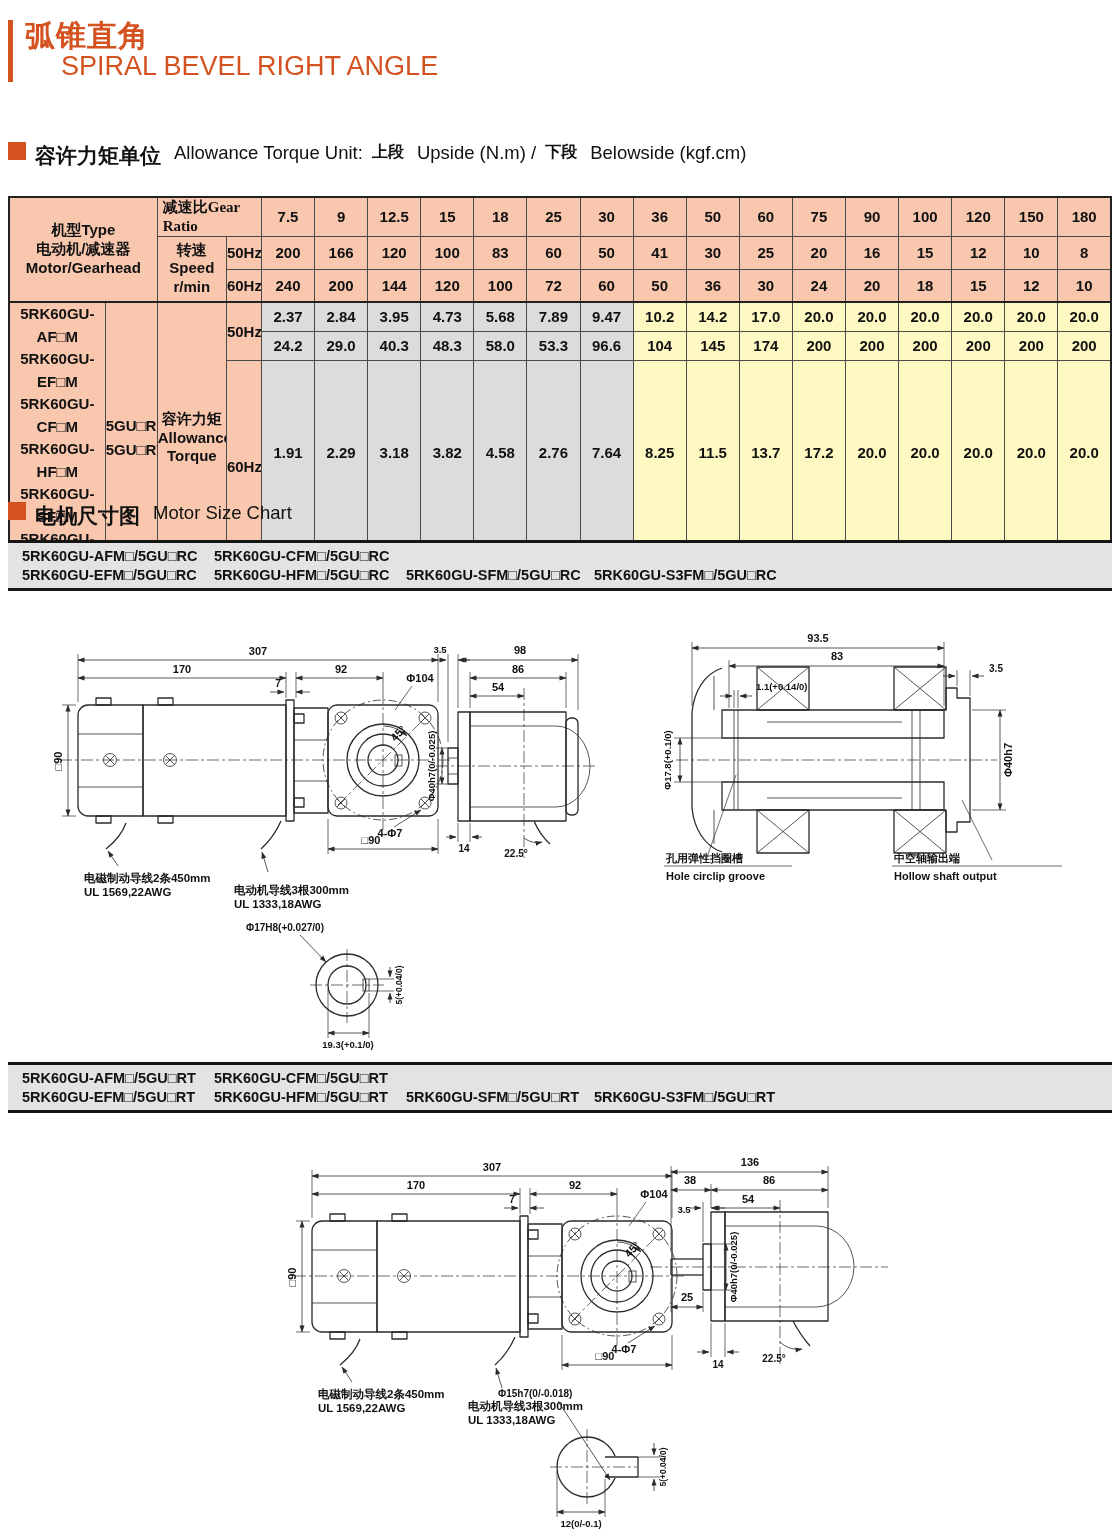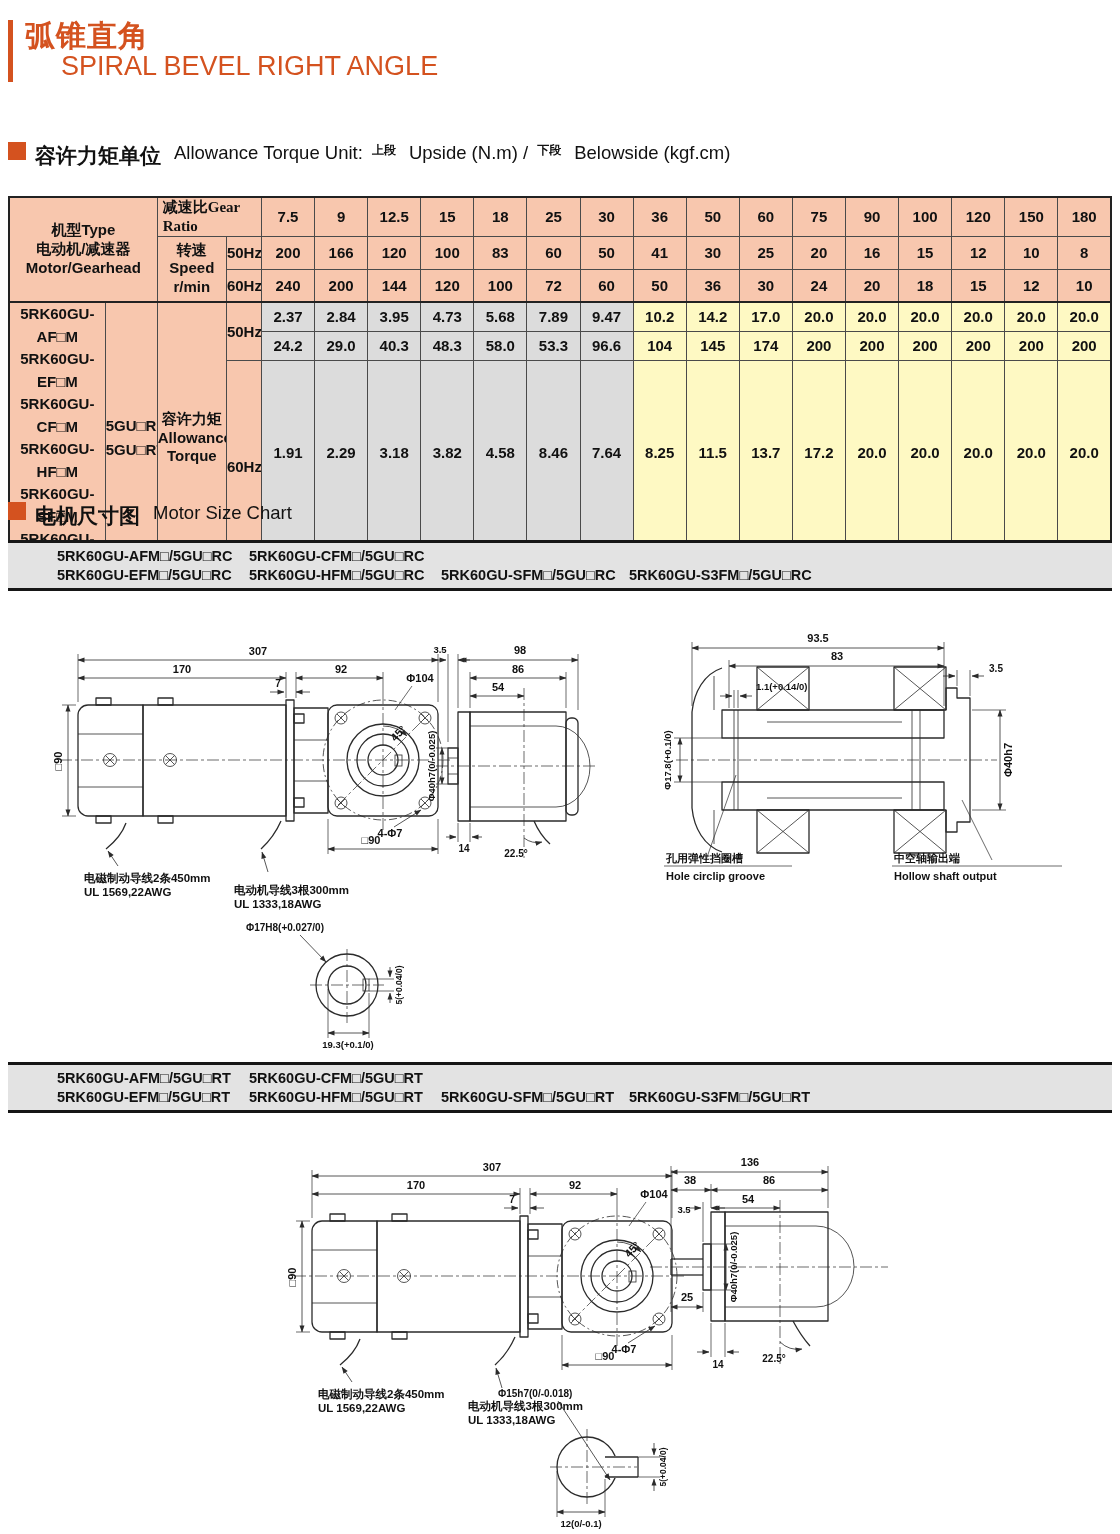--- a/index.html
+++ b/index.html
@@ -19,21 +19,21 @@
   
   .title-block{left:8px;top:20px;border-left:5px solid var(--orange);padding-left:12px;}
   .title-zh{font-size:30px;font-weight:bold;color:var(--orange);line-height:1.08;letter-spacing:1px;}
   .title-en{font-size:27px;font-weight:normal;color:var(--orange);line-height:1.1;margin-left:36px;}
 
   
   .sec-head{display:flex;align-items:flex-start;gap:9px;}
   .sec-sq{width:18px;height:18px;background:var(--orange);flex:0 0 auto;}
   .sec-zh{font-size:21px;font-weight:bold;}
   .sec-en{font-size:18.5px;font-weight:normal;margin-left:4px;}
-  .sec-b{font-weight:bold;font-size:12px;font-family:Liberation Mono, monospace;}
+  .sec-b{font-weight:bold;font-size:16px;font-family:Liberation Mono, monospace;}
 
   
   table.torque{border-collapse:collapse;table-layout:fixed;width:1104px;border:2px solid #222;}
   table.torque td{
     border:1px solid #4a4a4a;text-align:center;vertical-align:middle;
     font-size:15px;font-weight:bold;padding:0;overflow:hidden;
   }
   td.pink{background:var(--salmon);}
   td.gray{background:var(--graycell);}
   td.white{background:#fef9c3;}
@@ -44,21 +44,21 @@
   tr.hdr{height:33px;}
   tr.bdy{height:29px;}
   tr.tbody-start td{border-top:2px solid #222;}
 
   
   .model-bar{
     left:8px;width:1104px;box-sizing:border-box;background:var(--barbg);
     border-top:3px solid #161616;border-bottom:3px solid #161616;
     padding:4px 0 4px 14px;
   }
-  .model-grid{display:grid;grid-template-columns:192px 192px 188px 1fr;row-gap:1px;margin-left:35px;}
+  .model-grid{display:grid;grid-template-columns:192px 192px 188px 1fr;row-gap:1px;}
   .model-grid span{font-size:14.5px;font-weight:bold;white-space:nowrap;line-height:1.25;}
 
   
   svg text{font-family:"Liberation Sans", sans-serif;font-size:11px;fill:#111;font-weight:bold;}
   .ln{fill:none;stroke:var(--line);stroke-width:1.3;stroke-linejoin:round;}
   .tn{fill:none;stroke:var(--line);stroke-width:0.8;}
   .dim{fill:none;stroke:var(--line);stroke-width:0.8;}
   .ext{fill:none;stroke:var(--line);stroke-width:0.7;}
   .cl{fill:none;stroke:var(--line);stroke-width:0.7;stroke-dasharray:12 3 3 3;}
   .dash{fill:none;stroke:var(--line);stroke-width:0.8;stroke-dasharray:8 3 2 3;}
@@ -217,21 +217,21 @@
         <td class="white">200</td>
         <td class="white">200</td>
       </tr>
   <tr class="bdy" id="row-t60a">
     <td class="pink hz" rowspan="2">60Hz</td>
   <td class="gray">1.91</td>
         <td class="gray">2.29</td>
         <td class="gray">3.18</td>
         <td class="gray">3.82</td>
         <td class="gray">4.58</td>
-        <td class="gray">8.46</td>
+        <td class="gray">2.76</td>
         <td class="gray">7.64</td>
         <td class="white">8.25</td>
         <td class="white">11.5</td>
         <td class="white">13.7</td>
         <td class="white">17.2</td>
         <td class="white">20.0</td>
         <td class="white">20.0</td>
         <td class="white">20.0</td>
         <td class="white">20.0</td>
         <td class="white">20.0</td>

